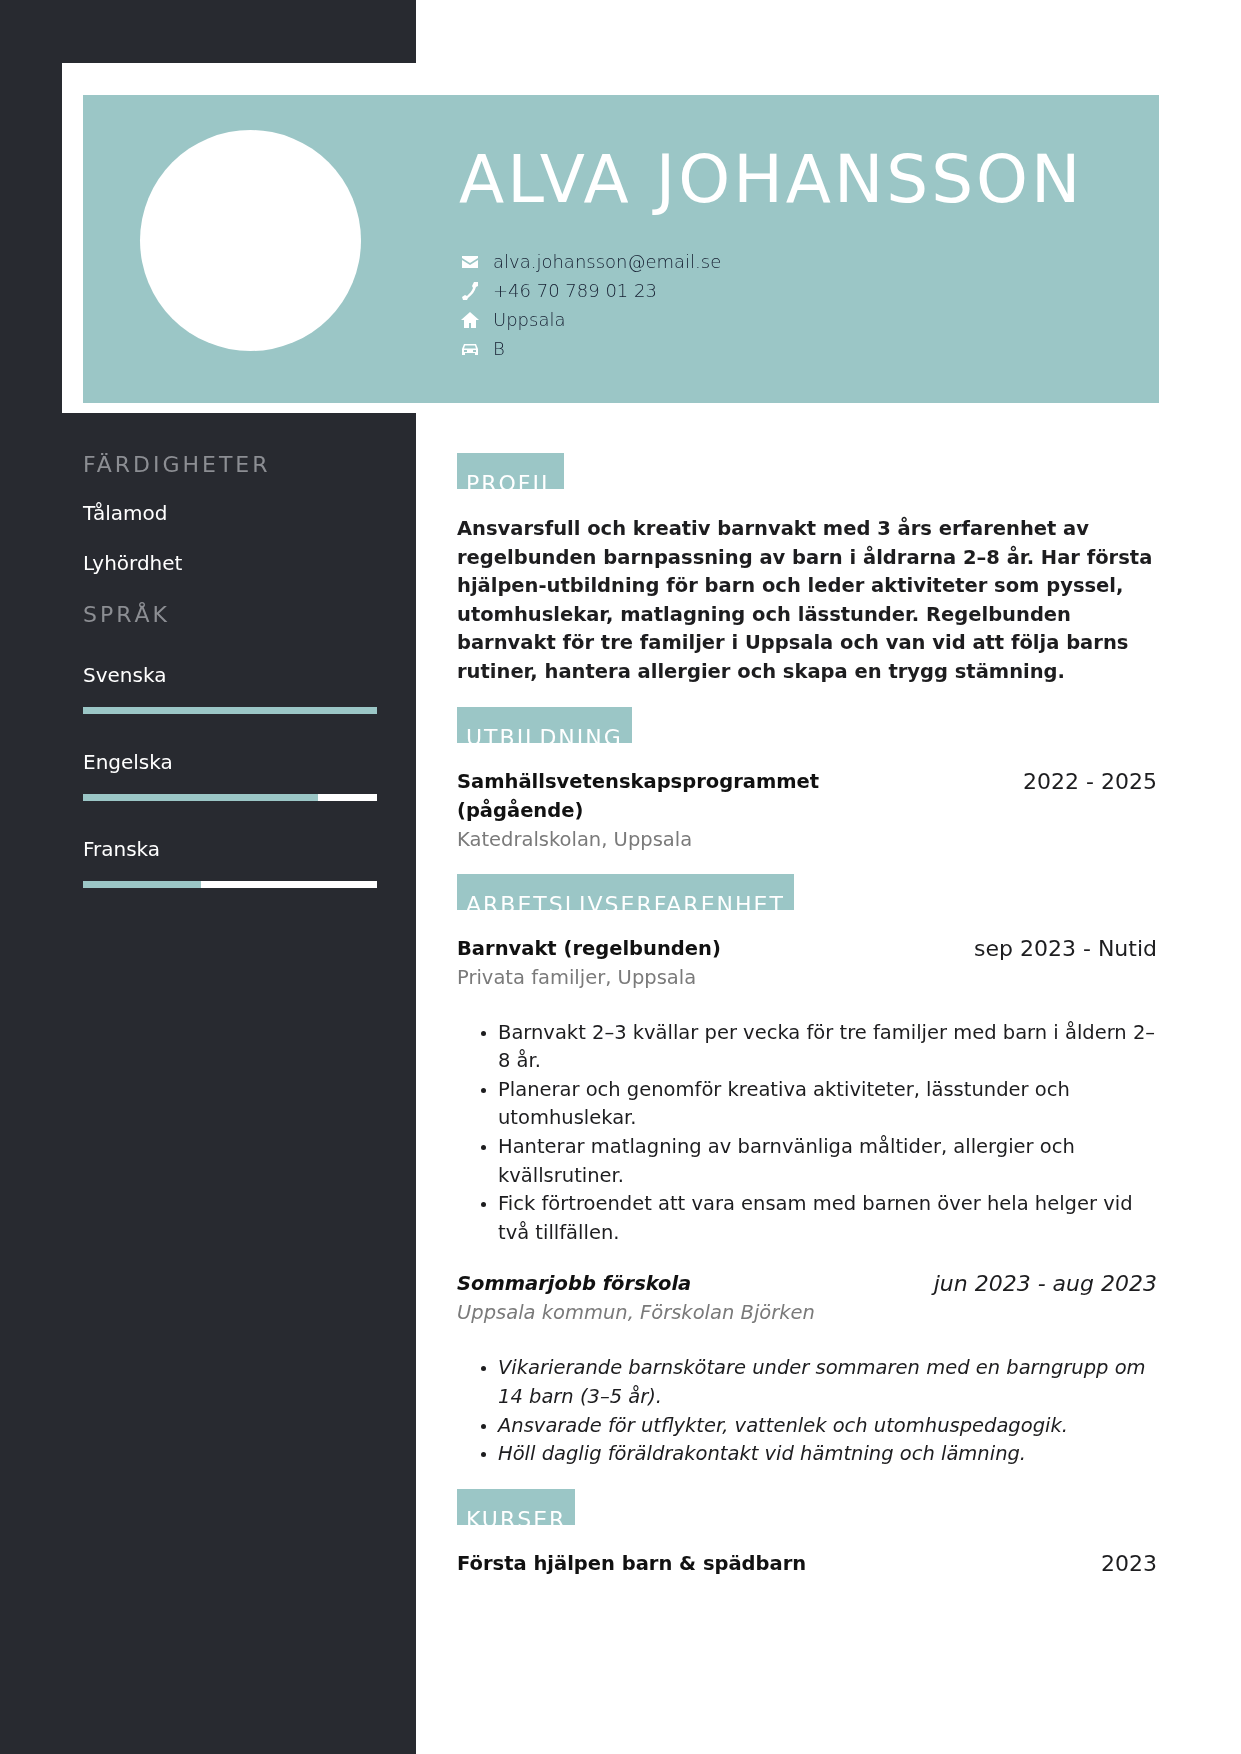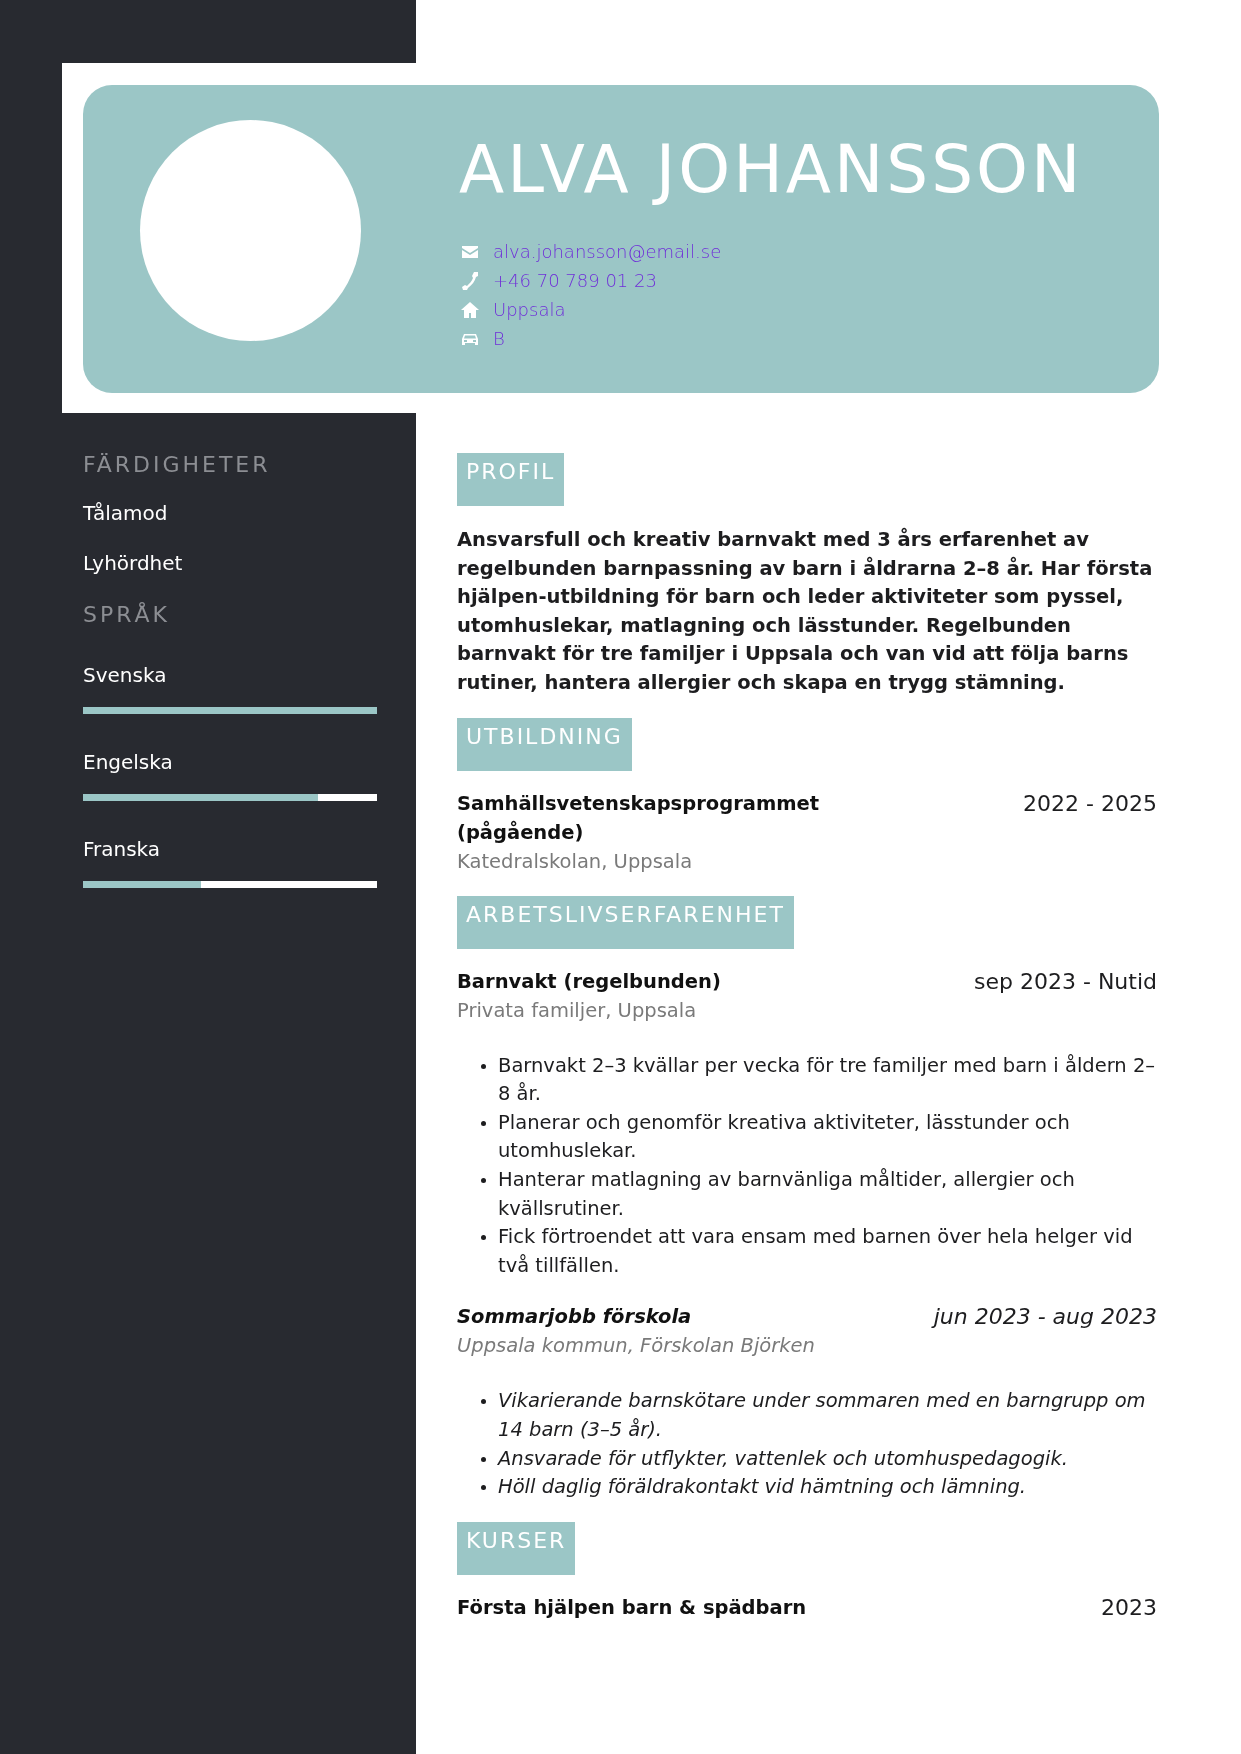--- a/index.html
+++ b/index.html
@@ -1,38 +1,38 @@
 <!DOCTYPE html>
 <html><head>
 <meta charset="utf-8">
 <style>
   * { box-sizing: border-box; margin: 0; padding: 0; }
   html, body { width: 1241px; height: 1754px; background: #ffffff; overflow: hidden; }
   body { position: relative; font-family: "DejaVu Sans", sans-serif; color: #1d1d1f; }
   .sidebar-bg { position: absolute; left: 0; top: 0; width: 416px; height: 1754px; background: #282a30; }
   .frame { position: absolute; left: 62px; top: 63px; width: 1179px; height: 350px; background: #ffffff; }
-  .header { position: absolute; left: 83px; top: 85px; width: 1076px; height: 308px; background: #9bc6c6; border-radius: 29px; }
+  .header { position: absolute; left: 83px; top: 95px; width: 1076px; height: 308px; background: #9bc6c6; }
   .photo { position: absolute; left: 57px; top: 35px; width: 221px; height: 221px; border-radius: 50%; background: #ffffff; }
   .name { position: absolute; left: 376px; top: 46px; font-size: 66px; color: #ffffff; letter-spacing: 3px; font-weight: 400; white-space: nowrap; }
   .contacts { position: absolute; left: 376px; top: 152px; }
-  .contact { display: flex; align-items: center; height: 29px; color: #6d28d9; font-size: 18px; font-weight: 300; }
+  .contact { display: flex; align-items: center; height: 29px; color: #0f172a; font-size: 18px; font-weight: 300; }
   .contact .ic { width: 22px; height: 20px; margin-right: 12px; display: inline-flex; align-items: center; justify-content: center; }
   .contact .ic svg { width: 20px; height: 20px; fill: #ffffff; }
   .contact span.txt { opacity: 0.95; }
 
   .side { position: absolute; left: 83px; top: 452px; width: 295px; }
   .side-heading { color: #8c8e93; font-size: 22px; letter-spacing: 3px; font-weight: 400; margin-bottom: 22px; }
   .skill { color: #ffffff; font-size: 20px; line-height: 29px; margin-bottom: 21px; }
   .lang-block { margin-top: 24px; }
   .lang-name { color: #ffffff; font-size: 20px; line-height: 26px; margin-bottom: 19px; margin-top: 35px; }
   .lang-bar { width: 294px; height: 7px; background: #ffffff; margin-bottom: 26px; position: relative; }
   .lang-fill { position: absolute; left: 0; top: 0; height: 7px; background: #9bc6c6; }
 
   .main { position: absolute; left: 457px; top: 453px; width: 700px; }
-  .sec-title { display: inline-block; background: #9bc6c6; color: #ffffff; font-size: 22px; letter-spacing: 2px; padding: 4px 9px 3px 9px; height: 53px; line-height: 29px; }
+  .sec-title { display: inline-block; background: #9bc6c6; color: #ffffff; font-size: 22px; letter-spacing: 2px; padding: 16px 9px 3px 9px; height: 36px; line-height: 29px; }
   .profile-text { margin-top: 20px; font-size: 19.5px; line-height: 28.6px; color: #1d1d1f; font-weight: bold; }
   .section { margin-top: 20px; }
   .entry { margin-top: 18px; }
   .entry-row { display: flex; justify-content: space-between; align-items: flex-start; }
   .entry-title { font-weight: 700; font-size: 19.5px; line-height: 29px; max-width: 380px; color: #111; }
   .entry-date { font-size: 22px; line-height: 29px; color: #1d1d1f; white-space: nowrap; }
   .entry-sub { font-size: 19.5px; line-height: 29px; color: #7a7a7a; }
   ul.bullets { margin-top: 27px; padding-left: 41px; }
   ul.bullets li { font-size: 19.5px; line-height: 28.6px; color: #1d1d1f; }
   ul.bullets li::marker { font-size: 16px; }

